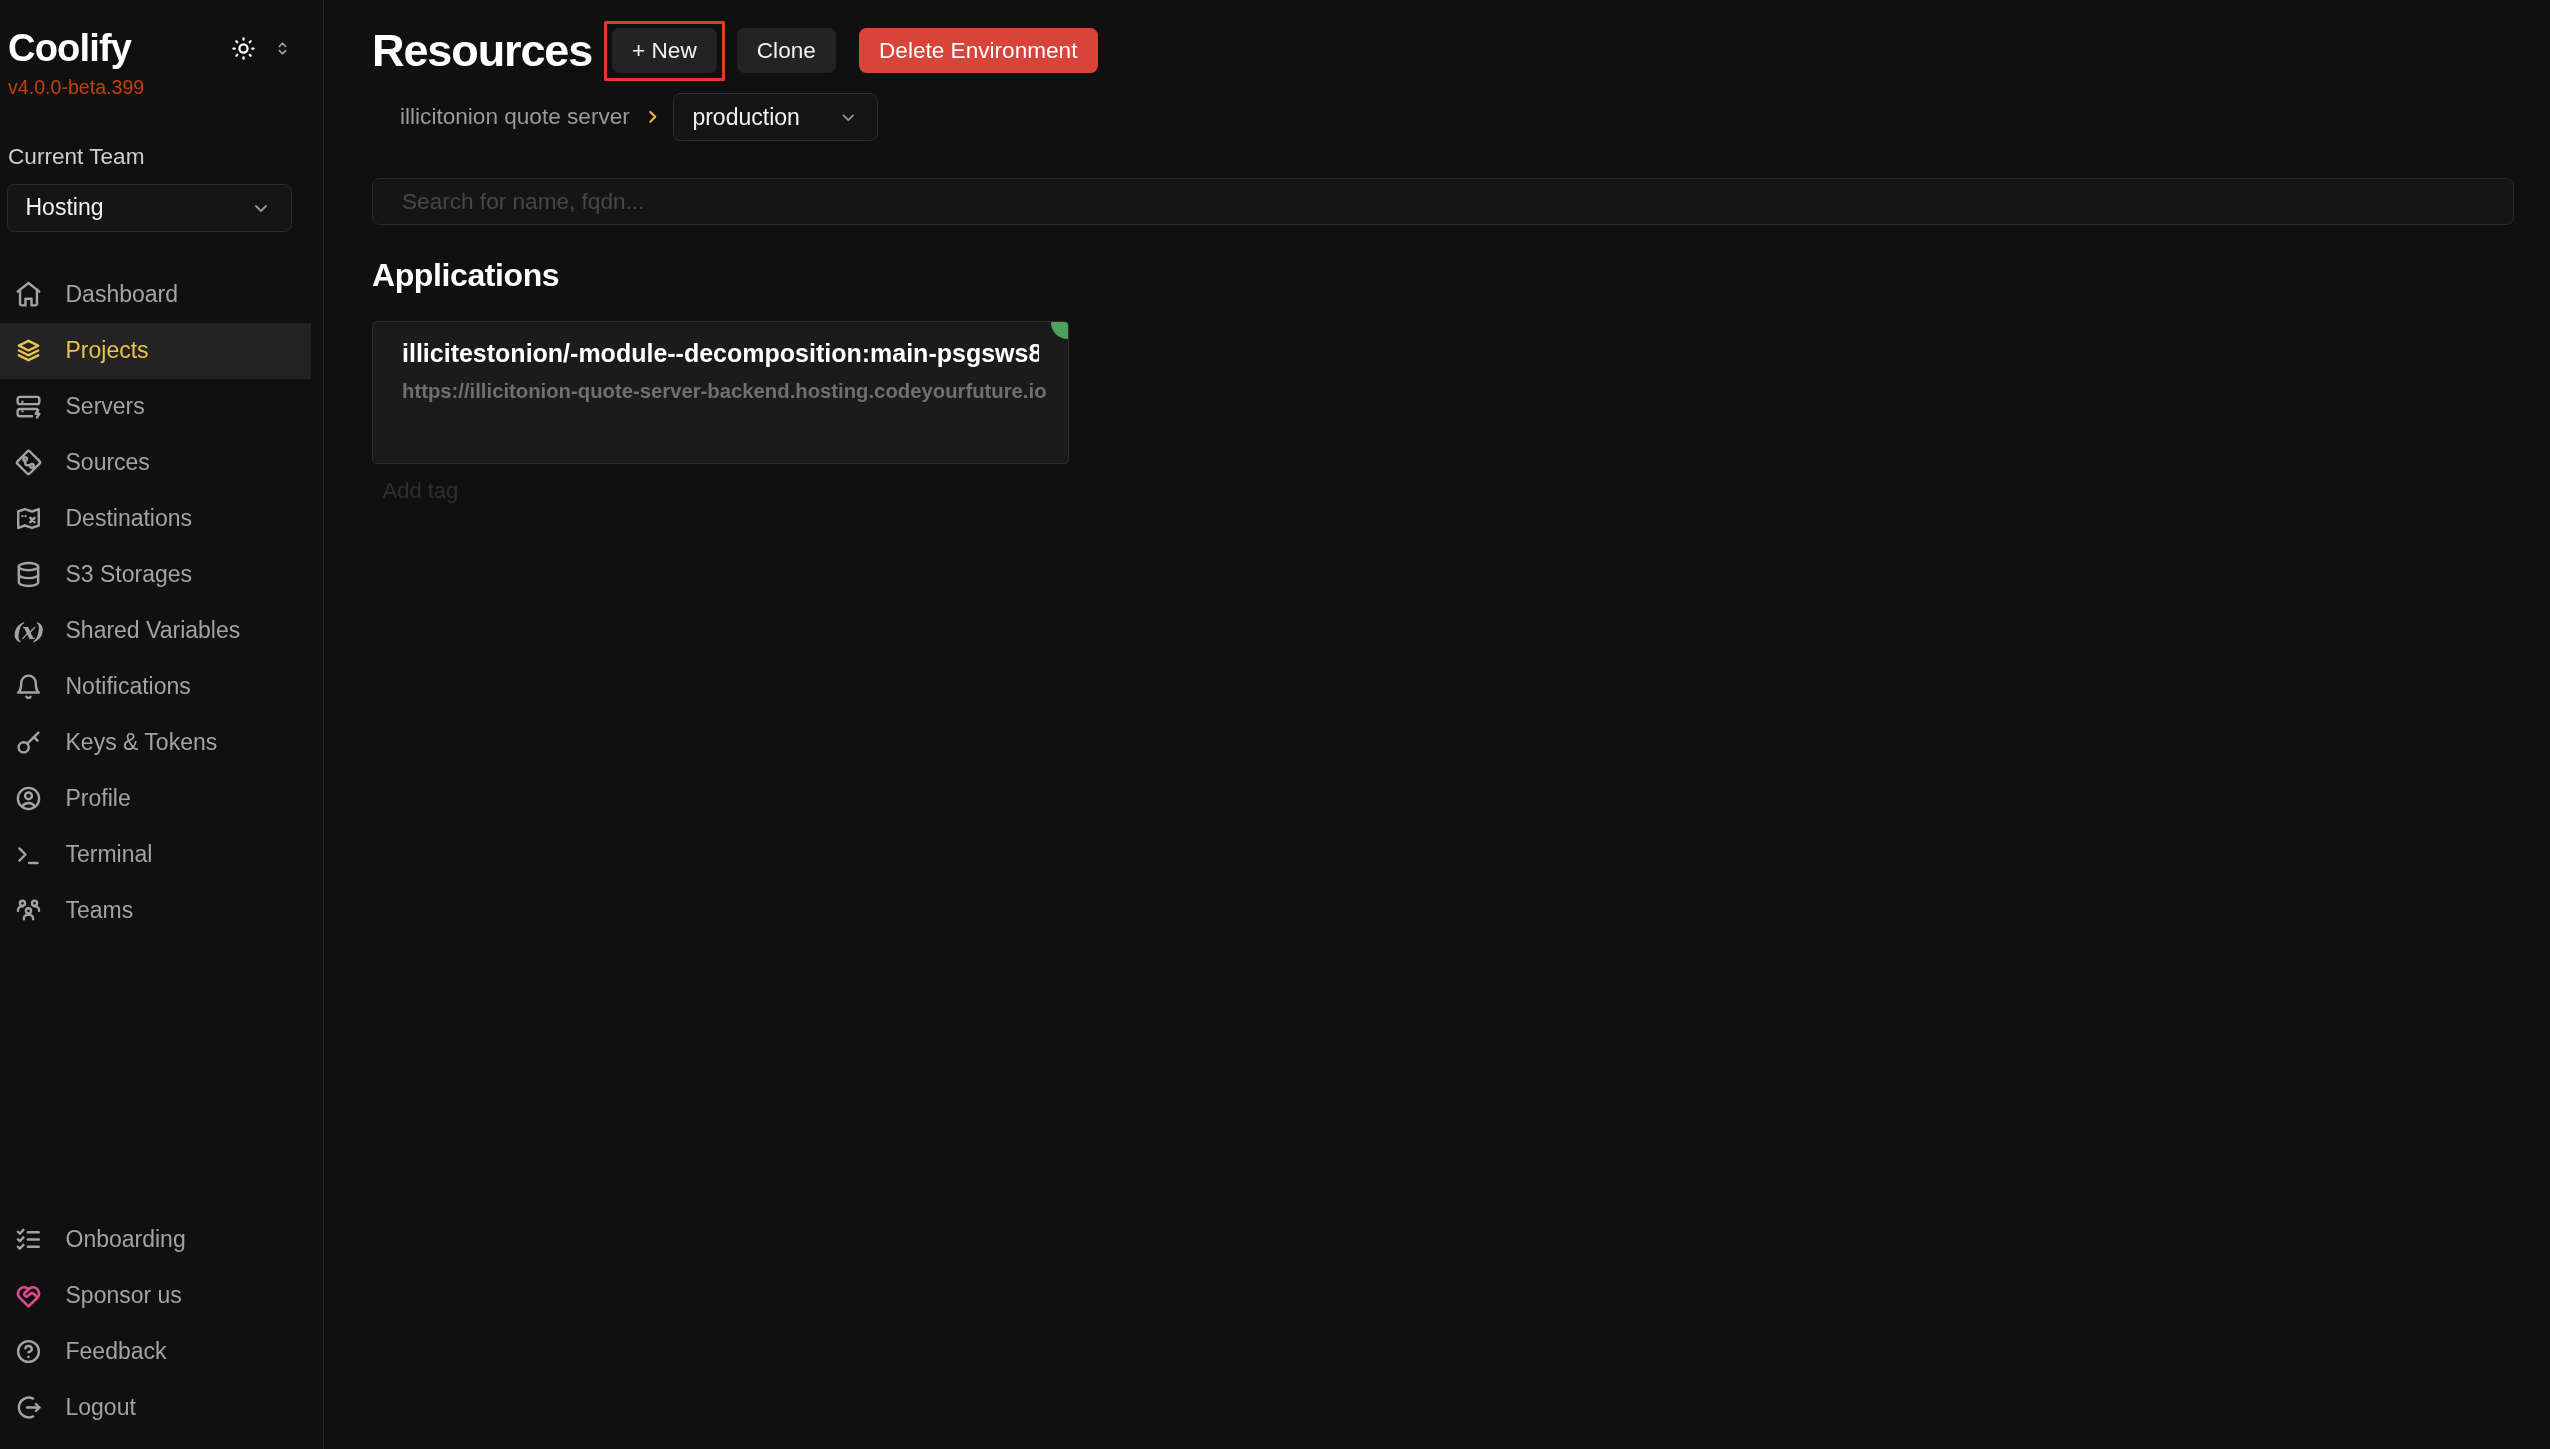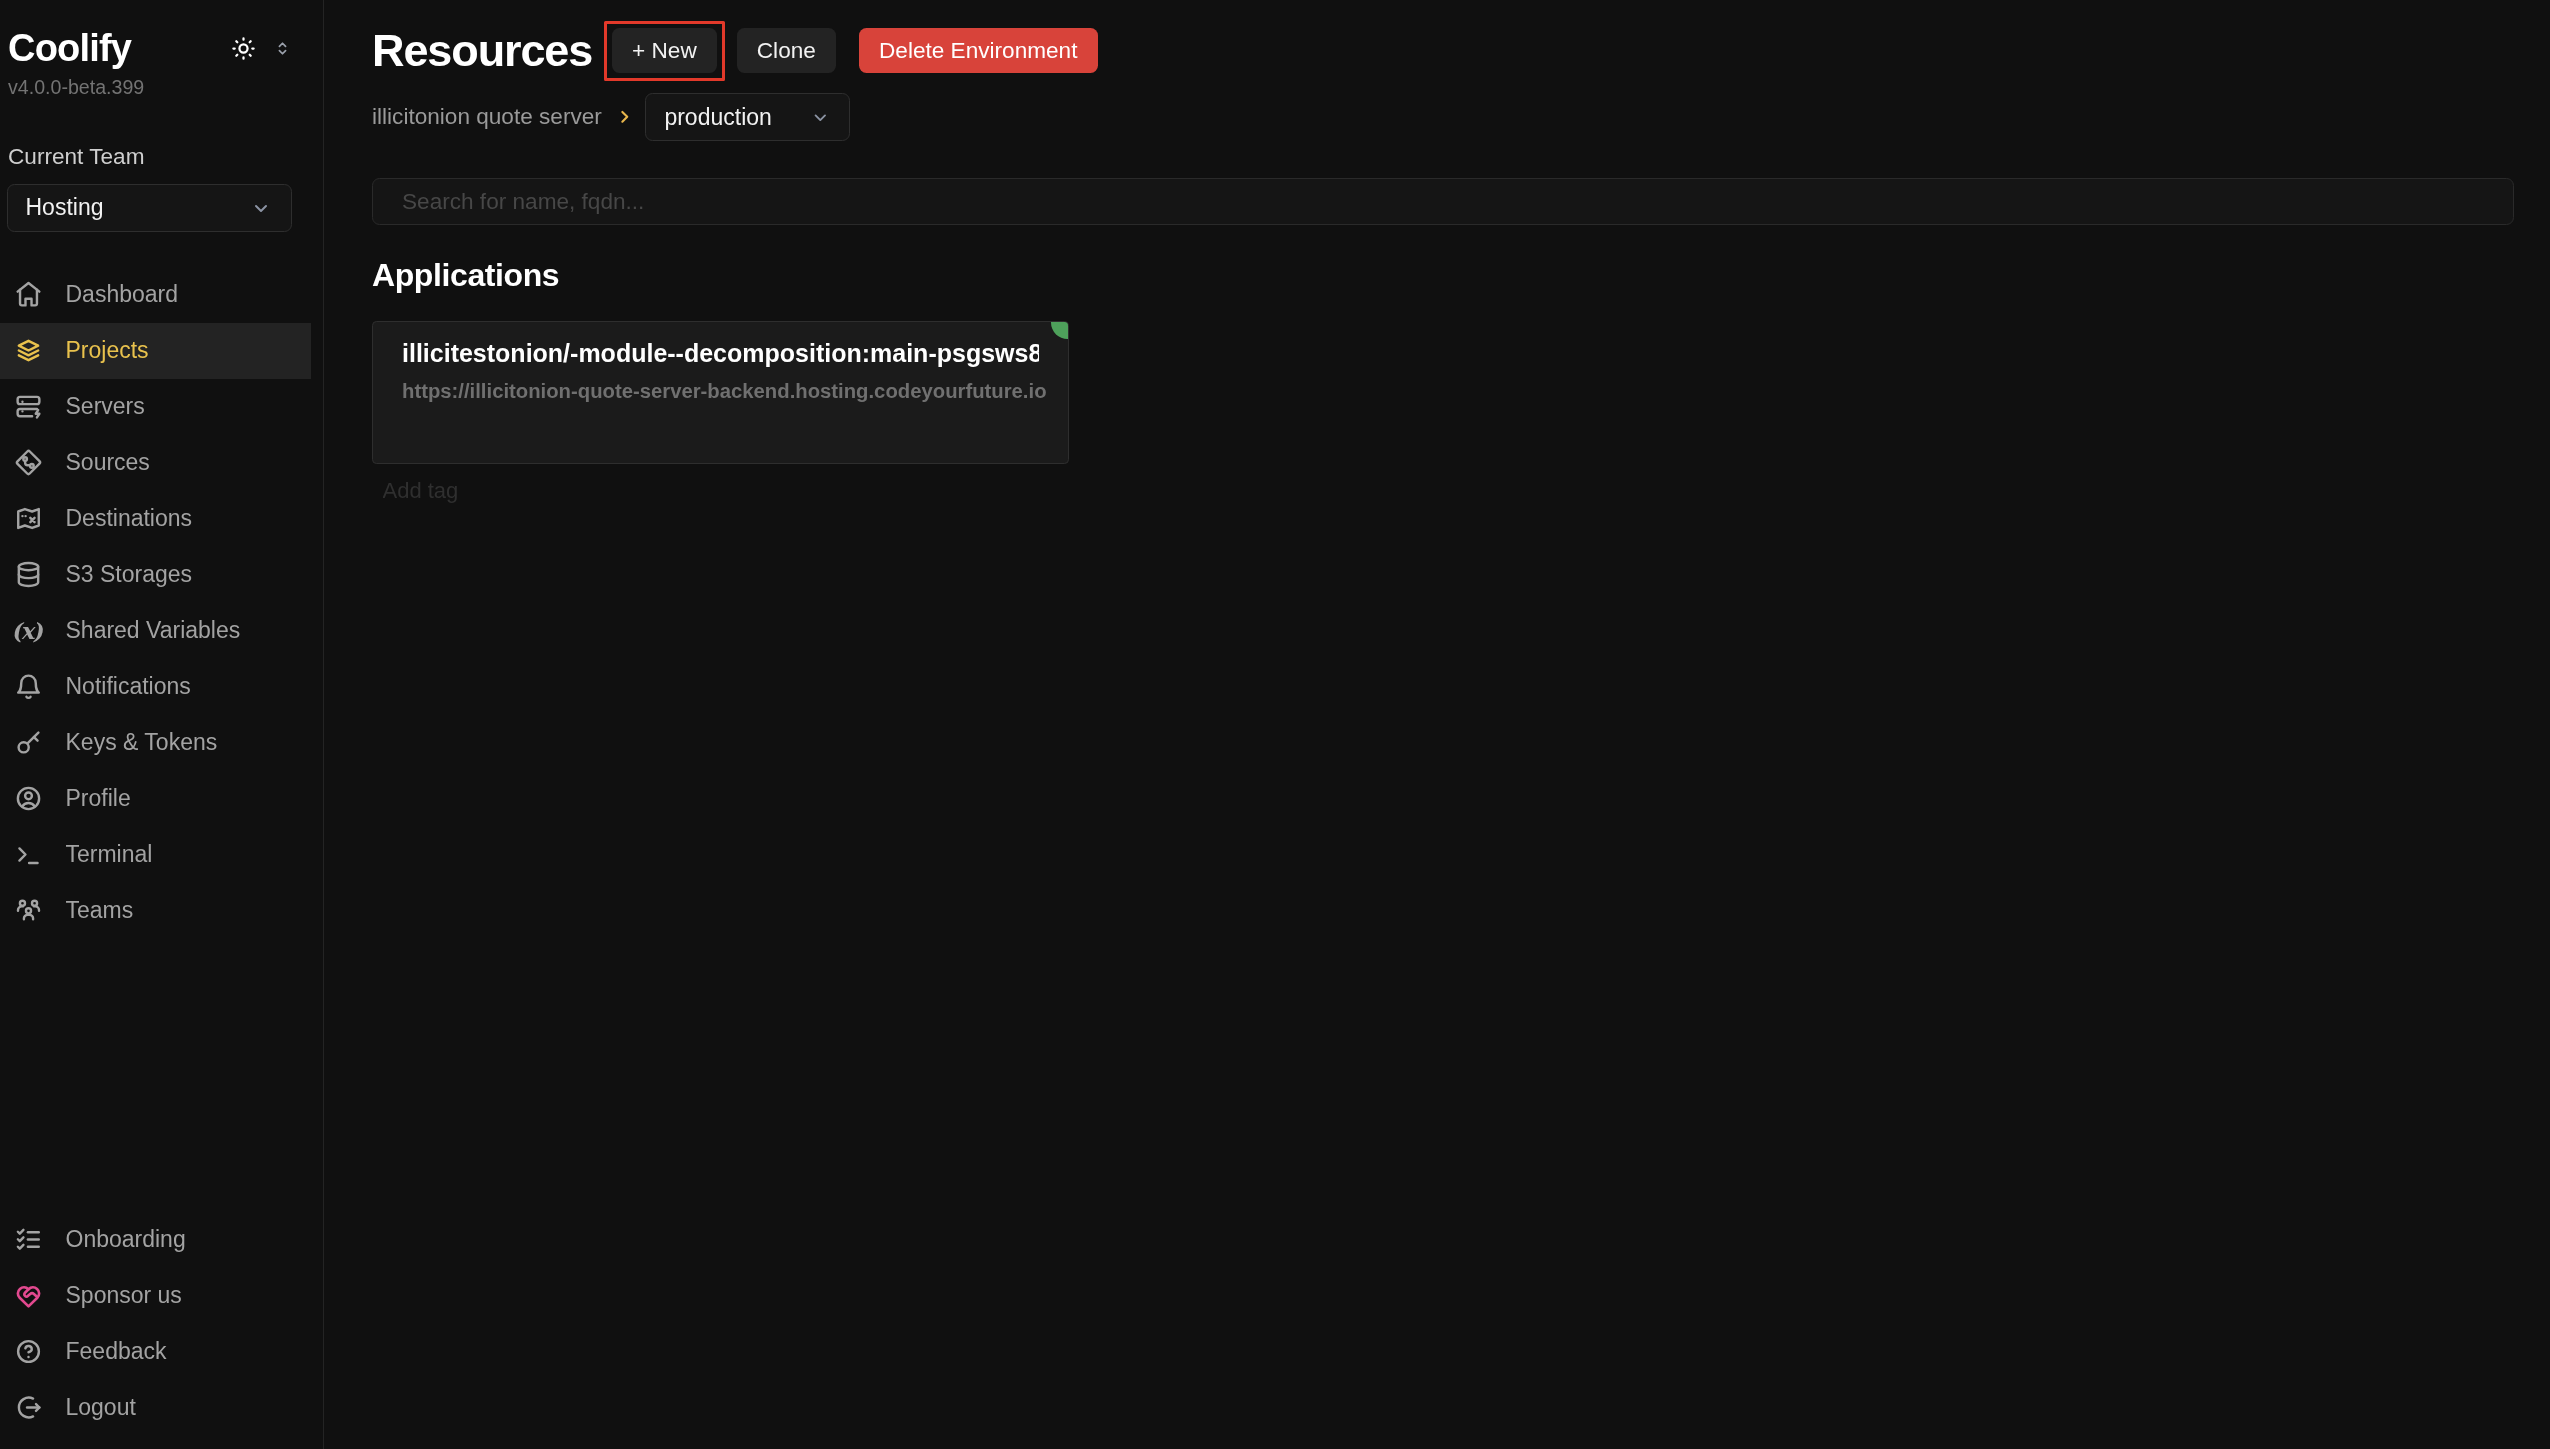--- a/index.html
+++ b/index.html
@@ -18,21 +18,21 @@
     position: absolute; left: 0; top: 0; bottom: 0; width: 324px;
     background: #101010; border-right: 1.5px solid #242424;
     display: flex; flex-direction: column;
   }
   .sidebar-head { padding: 27px 30px 0 8px; }
   .brand-row { display: flex; align-items: center; }
   .brand { font-size: 38px; font-weight: 700; letter-spacing: -0.8px; color: #fff; }
   .head-icons { margin-left: auto; display: flex; align-items: center; gap: 15px; }
   .icon-btn { background: none; border: none; color: #fff; cursor: pointer; padding: 0; }
   .icon-btn.dim { color: #9aa0ab; }
-  .version { margin-top: 6px; font-size: 19.6px; color: #737373; }
+  .version { margin-top: 6px; font-size: 19.6px; color: #c2410c; }
   .team-label { margin-top: 45px; font-size: 22.6px; color: #cfcfcf; }
   .team-select {
     margin: 13.5px 0 0 -1.5px; width: 285px; height: 48px;
     border: 1.5px solid #2e2e2e; border-radius: 7.5px; background: #151515;
     display: flex; align-items: center; padding: 0 18px;
     font-size: 23px; color: #f2f2f2; cursor: pointer;
   }
   .team-select .chev { margin-left: auto; color: #8b93a3; }
 
   .nav { margin-top: 35px; display: flex; flex-direction: column; }
@@ -56,21 +56,21 @@
   .btn {
     height: 45px; padding: 0 20.3px; border: none; border-radius: 7.5px;
     font-size: 22.6px; font-family: inherit; color: #f2f2f2; cursor: pointer;
     display: inline-flex; align-items: center; white-space: nowrap;
   }
   .btn-dark { background: #232323; }
   .btn-danger { background: #d8433a; color: #ffffff; }
   .ml16 { margin-left: 12px; }
   .ml30 { margin-left: 22.6px; }
 
-  .breadcrumb { margin-top: 9px; display: flex; align-items: center; height: 50px; }
+  .breadcrumb { margin-top: 9px; display: flex; align-items: center; height: 50px; margin-left: 28px; }
   .crumb { font-size: 22.6px; color: #9a9a9a; cursor: pointer; }
   .crumb-chevron { color: #e8b64c; margin: 0 10.5px 0 13.5px; display: flex; }
   .crumb-chevron svg { width: 19.6px; height: 19.6px; stroke-width: 2.6; }
   .env-select {
     width: 205px; height: 48px; background: #151515;
     border: 1.5px solid #2e2e2e; border-radius: 7.5px;
     display: flex; align-items: center; justify-content: space-between;
     padding: 0 18px; font-size: 23px; color: #f2f2f2; cursor: pointer;
   }
   .env-select .chev { color: #8b93a3; }

